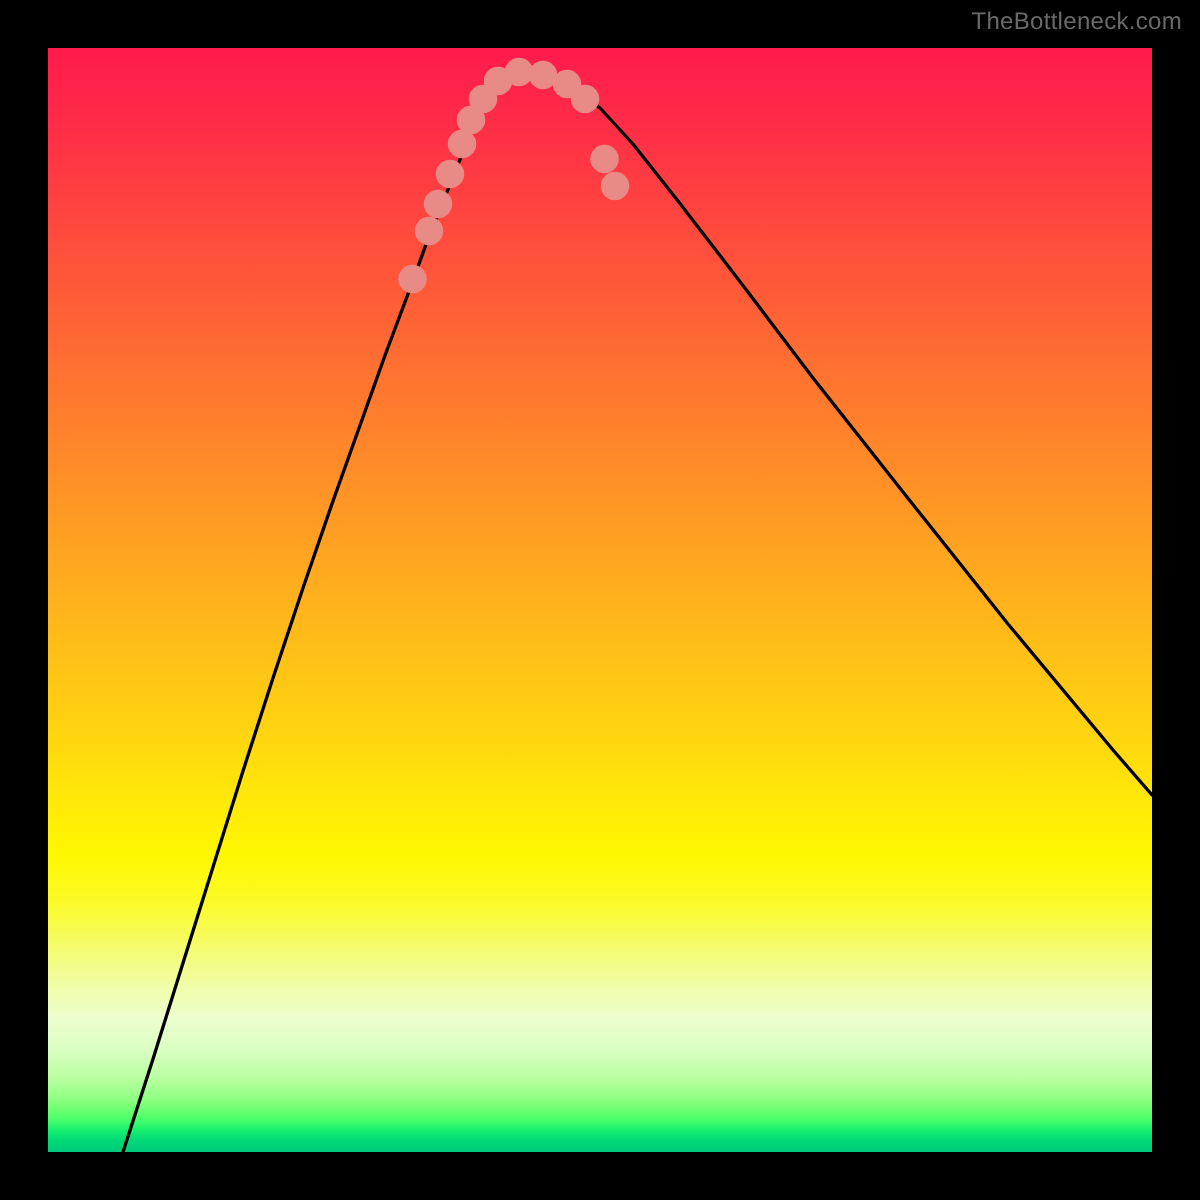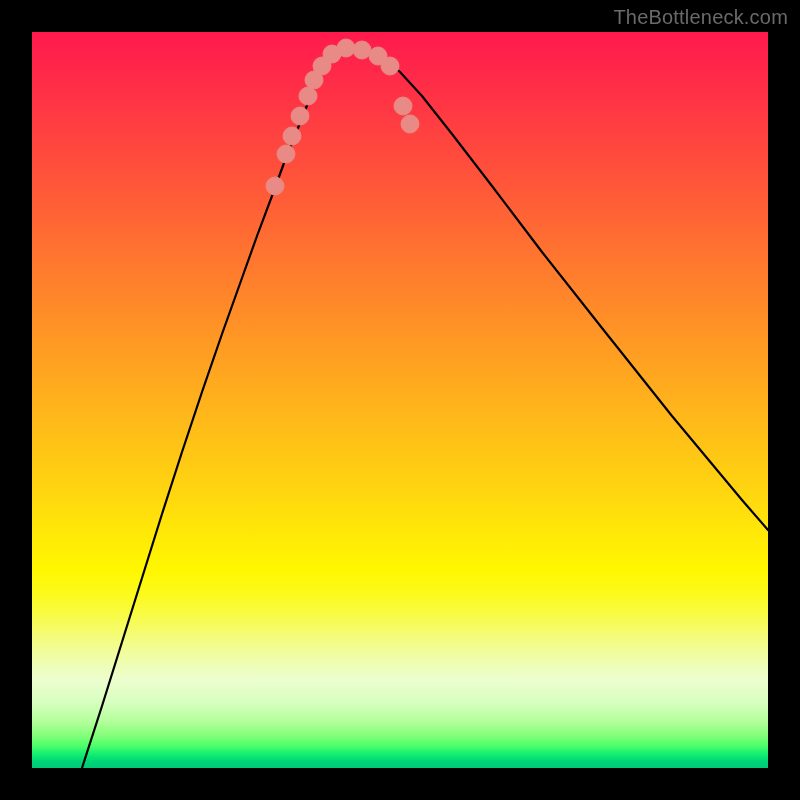--- a/index.html
+++ b/index.html
@@ -55,21 +55,21 @@
       #18f070 98%,
       #00d877 99%,
       #00c97a 100%
     );
   }
   .watermark {
     position: absolute;
     top: 6px;
     right: 12px;
     color: #6a6a6a;
-    font-size: 20px;
+    font-size: 16px;
     font-weight: 500;
     letter-spacing: 0.2px;
     user-select: none;
     margin-left: 29px;
   }
   svg {
     position: absolute;
     inset: 0;
   }
 </style>

